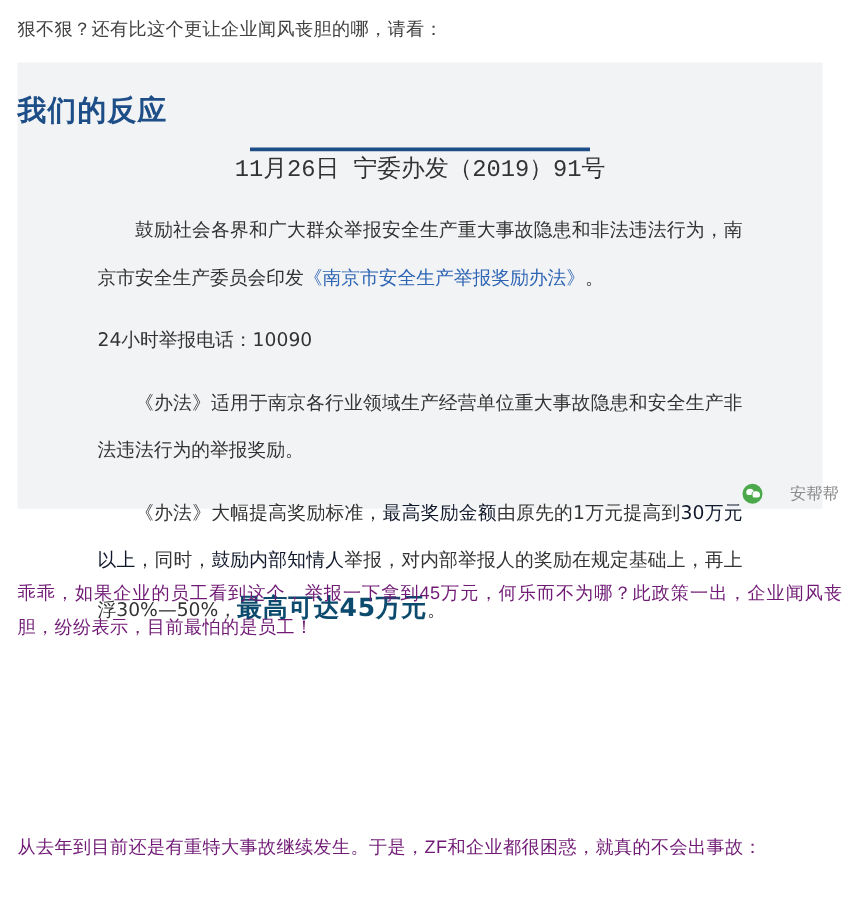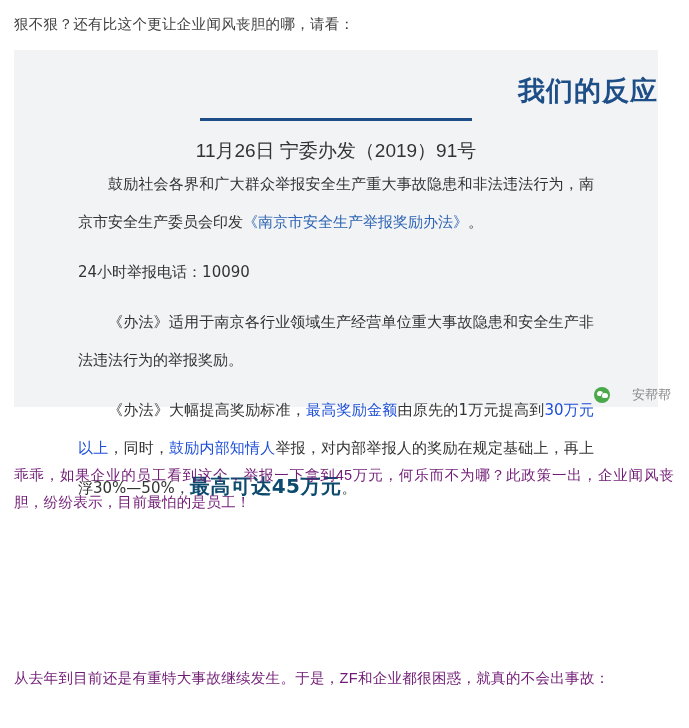--- a/index.html
+++ b/index.html
@@ -39,62 +39,62 @@
     height: 357px;
     background: #f2f3f5;
     box-sizing: border-box;
     padding: 0;
   }
   .card-title {
     position: absolute;
     top: 23px;
     left: 0;
     width: 100%;
-    text-align: right;
-    font-size: 27px;
+    text-align: left;
+    font-size: 23px;
     font-weight: bold;
     color: #1d4e87;
     font-family: Liberation Serif, serif;
     letter-spacing: 1px;
   }
   .title-rule {
     position: absolute;
     top: 68px;
     left: 186px;
     width: 272px;
     height: 3px;
     background: #1d4e87;
   }
   .doc-no {
     position: absolute;
-    top: 88px;
+    top: 72px;
     left: 0;
     width: 100%;
     text-align: center;
     font-size: 19px;
     color: #333333;
-    font-family: Liberation Sans, sans-serif;
+    font-family: Liberation Mono, monospace;
   }
   .body-block {
     position: absolute;
     top: 115px;
     left: 64px;
     width: 516px;
     font-size: 15px;
     line-height: 38px;
     color: #333333;
     font-family: "DejaVu Sans", "Liberation Sans", sans-serif;
     text-align: justify;
   }
   .body-block p {
     margin: 0 0 12px 0;
   }
   .p-indent { text-indent: 2em; }
   .blue { color: #2d64b3; }
-  .red { color: #1d4ed8; }
+  .red { color: #0f172a; }
   .red-big {
     color: #0c4a6e;
     font-size: 20px;
     font-weight: bold;
     letter-spacing: 0.5px;
   }
   .brand {
     position: absolute;
     top: 386px;
     right: 18px;

